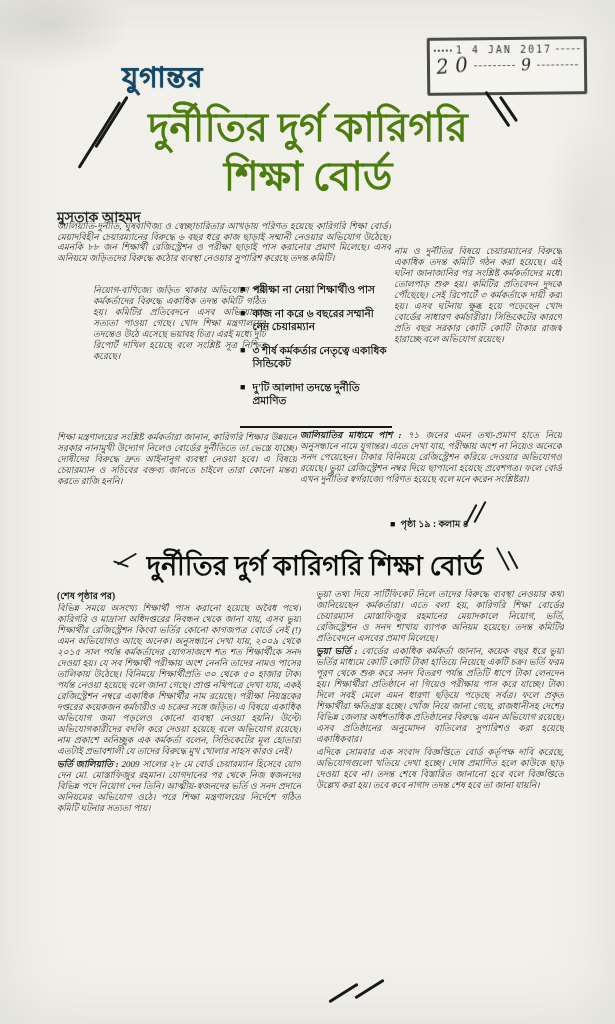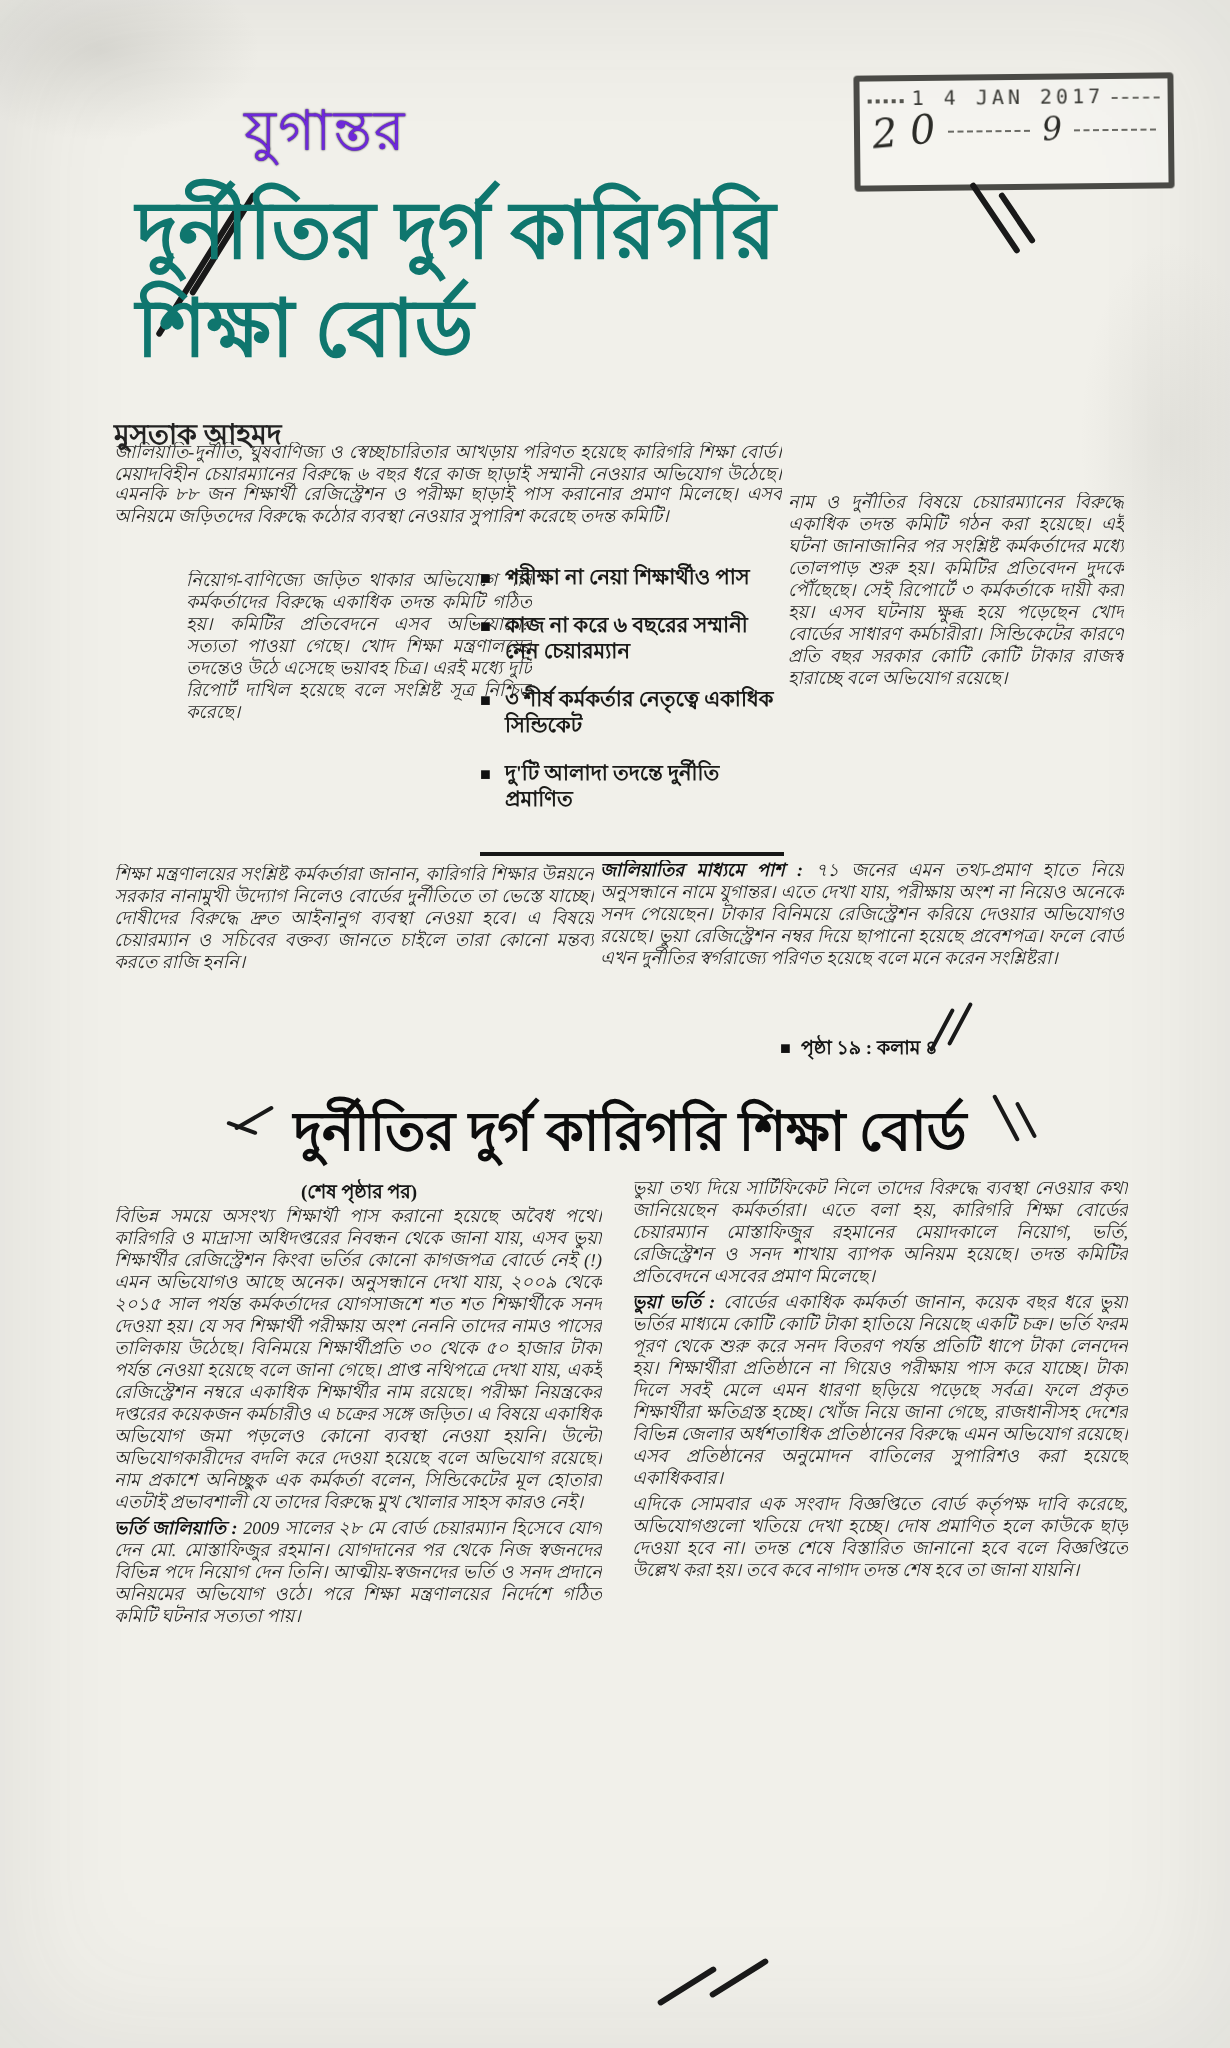--- a/index.html
+++ b/index.html
@@ -9,39 +9,39 @@
     box-shadow:inset 0 0 70px rgba(60,60,55,.10);
     font-family:"Liberation Serif","DejaVu Serif",serif;
     color:#1c1c1c;
   }
   .smudge{position:absolute;border-radius:50%;pointer-events:none;}
   .smudge.a{left:-30px;top:-20px;width:160px;height:90px;
     background:radial-gradient(closest-side,rgba(120,120,115,.18),rgba(120,120,115,0));}
   .smudge.b{left:540px;top:120px;width:90px;height:200px;
     background:radial-gradient(closest-side,rgba(120,120,115,.10),rgba(120,120,115,0));}
 
-  .masthead{position:absolute;left:122px;top:44px;font-size:28px;font-weight:400;
-    letter-spacing:1px;color:#6d28d9;text-shadow:0 0 1px #111;}
+  .masthead{position:absolute;left:122px;top:56px;font-size:28px;font-weight:700;
+    letter-spacing:1px;color:#0c4a6e;text-shadow:0 0 1px #111;}
 
   .stamp{position:absolute;left:427px;top:37px;width:154px;height:52px;
     border:3px solid #4a4a46;border-radius:2px;transform:rotate(-.6deg);
     background:rgba(255,255,255,.25);filter:blur(.2px);}
   .stamp-row1{display:flex;align-items:center;gap:4px;padding:4px 4px 0 4px;}
   .stamp-scribble{width:18px;height:0;border-bottom:2px dotted #55554f;}
   .stamp-date{font-family:"DejaVu Sans Mono",monospace;font-size:10px;letter-spacing:2px;
     color:#3a3a36;white-space:nowrap;}
   .stamp-tail{flex:1;border-bottom:1px dashed #6a6a64;height:0;}
   .stamp-row2{display:flex;align-items:center;gap:6px;padding:0 6px;}
   .hand{font-style:italic;font-size:20px;color:#2b2b27;transform:rotate(-5deg);
     font-family:"DejaVu Serif",serif;line-height:20px;}
   .hand.small{font-size:16px;}
   .stamp-dash{flex:1;border-bottom:1px dashed #6a6a64;height:0;}
 
-  .headline1{position:absolute;left:68px;top:92px;width:480px;text-align:left;
-    font-weight:900;color:#0f766e;line-height:1.22;font-size:40px;letter-spacing:0;}
+  .headline1{position:absolute;left:68px;top:104px;width:480px;text-align:center;
+    font-weight:900;color:#4d7c0f;line-height:1.22;font-size:40px;letter-spacing:0;}
   .headline2{position:absolute;left:80px;top:545px;width:470px;text-align:center;
     font-weight:900;color:#0d0d0d;font-size:27px;}
 
   .pen{position:absolute;background:#191919;width:3px;border-radius:2px;}
 
   .byline{position:absolute;left:57px;top:206px;font-size:14px;font-weight:700;
     color:#222;}
 
   .bodytext{position:absolute;font-size:9px;line-height:11px;text-align:justify;
     color:#262624;overflow:hidden;filter:blur(.35px);font-style:italic;}
@@ -56,21 +56,21 @@
 
   .bulletbox{position:absolute;left:240px;top:283px;width:152px;}
   .bullet{display:flex;gap:7px;margin-bottom:11px;font-size:10.5px;line-height:13px;
     font-weight:600;color:#1a1a18;filter:blur(.25px);}
   .bsq{font-size:9px;line-height:13px;color:#111;}
   .rule{position:absolute;left:240px;top:426px;width:152px;height:2px;background:#161616;}
 
   .pageref{position:absolute;left:390px;top:517px;font-size:9.5px;font-weight:700;
     color:#151515;display:flex;gap:5px;align-items:center;filter:blur(.2px);}
 
-  .continuation{position:absolute;left:57px;top:589px;width:245px;text-align:center;
+  .continuation{position:absolute;left:57px;top:589px;width:245px;text-align:left;
     font-size:9.5px;font-weight:700;color:#161616;filter:blur(.25px);}
   .colB-left{left:57px;top:603px;width:244px;height:405px;}
   .colB-right{left:316px;top:589px;width:248px;height:388px;}
 </style>
 </head>
 <body>
 
 <div class="page">
 
   <div class="smudge a"></div>

